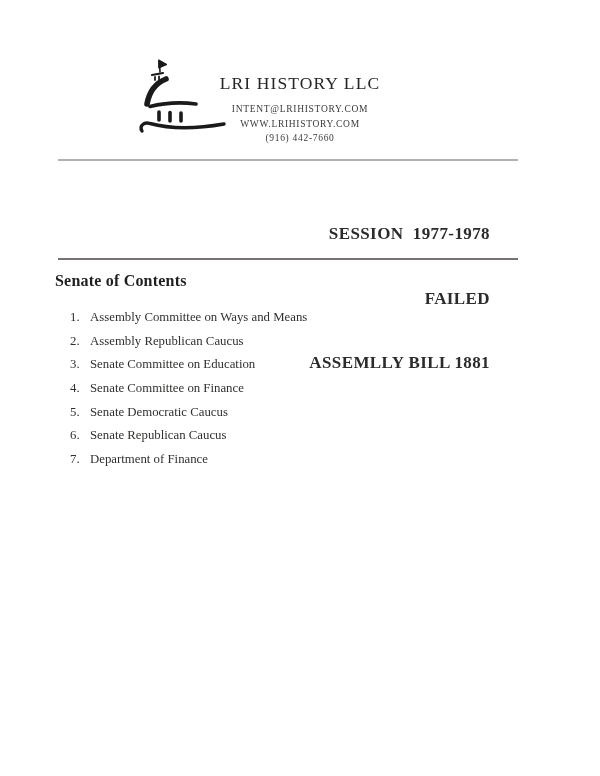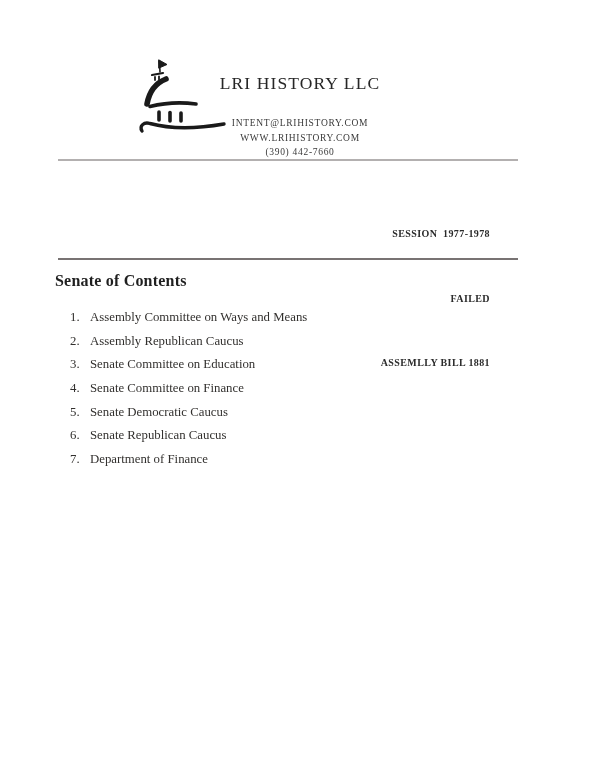--- a/index.html
+++ b/index.html
@@ -37,21 +37,21 @@
     letter-spacing: 1.1px;
     color: #262626;
     font-weight: 400;
   }
   .contact-line {
     font-size: 9.5px;
     line-height: 14.5px;
     letter-spacing: 0.7px;
     color: #3a3a3a;
   }
-  .contact-block { margin-top: 22px; }
+  .contact-block { margin-top: 8px; }
 
   
   .rule {
     position: absolute;
     left: 58px;
     width: 460px;
     height: 0;
   }
   .rule-1 {
     top: 159px;
@@ -62,21 +62,21 @@
     border-top: 2px solid #787373;
   }
 
   
   .case-block {
     position: absolute;
     top: 180px;
     right: 110px;
     text-align: right;
     font-weight: 700;
-    font-size: 10px;
+    font-size: 17px;
     line-height: 21.5px;
     letter-spacing: 0.4px;
     color: #2b2b2b;
     white-space: pre;
   }
 
   
   .toc-title {
     position: absolute;
     left: 55px;
@@ -133,21 +133,21 @@
 
       <path d="M6,75 C3,70 8,65.5 14,67.5 C34,73 62,72.5 88,68" stroke-width="3.4"></path>
     </g>
   </svg>
 
   <div class="letterhead">
     <div class="company-name">LRI HISTORY LLC</div>
     <div class="contact-block">
       <div class="contact-line">INTENT@LRIHISTORY.COM</div>
       <div class="contact-line">WWW.LRIHISTORY.COM</div>
-      <div class="contact-line">(390) 442-7660</div>
+      <div class="contact-line">(916) 442-7660</div>
     </div>
   </div>
 
   <div class="rule rule-1"></div>
   <div class="rule rule-2"></div>
 
   <div class="case-block">
     <div>SESSION  1977-1978</div>
     <div>FAILED</div>
     <div>ASSEMLLY BILL 1881</div>

